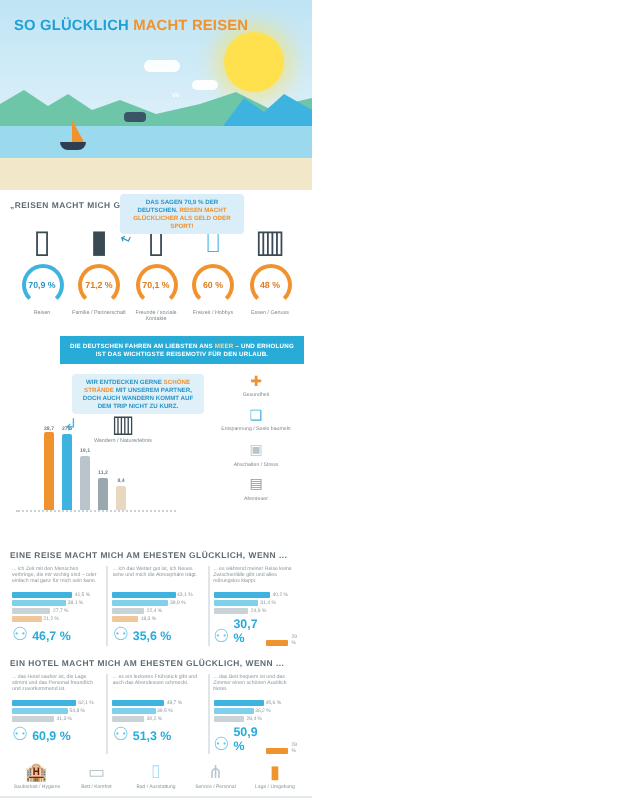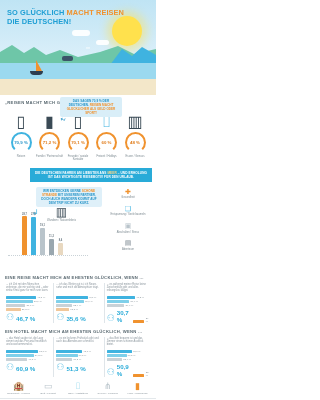--- a/index.html
+++ b/index.html
@@ -135,21 +135,20 @@
       <path d="M0 22 L0 9 L12 2 L24 10 L34 4 L46 12 L60 7 L78 14 L100 9 L118 3 L134 11 L156 6 L156 22 Z" fill="#6ec6a8"></path>
       <path d="M110 22 L122 6 L132 13 L142 4 L156 12 L156 22 Z" fill="#3fb3e0"></path>
     </svg>
     <div class="water"></div>
     <div class="sand"></div>
     <div class="boat-hull"></div>
     <div class="boat-sail"></div>
     <div class="bus"></div>
     <h1 class="hero-title">
       <span>SO GLÜCKLICH </span><span class="hl">MACHT REISEN</span><br>
-      <span>DIE DEUTSCHEN!</span>
     </h1>
   </div>
 
   <div class="blockA">
     <div class="sec-head">„REISEN MACHT MICH GLÜCKLICH"</div>
 
     <div class="bubble">
       <p><span>DAS SAGEN 70,9 % DER DEUTSCHEN.</span>
          <span class="hl">REISEN MACHT GLÜCKLICHER ALS GELD ODER SPORT!</span></p>
     </div>

